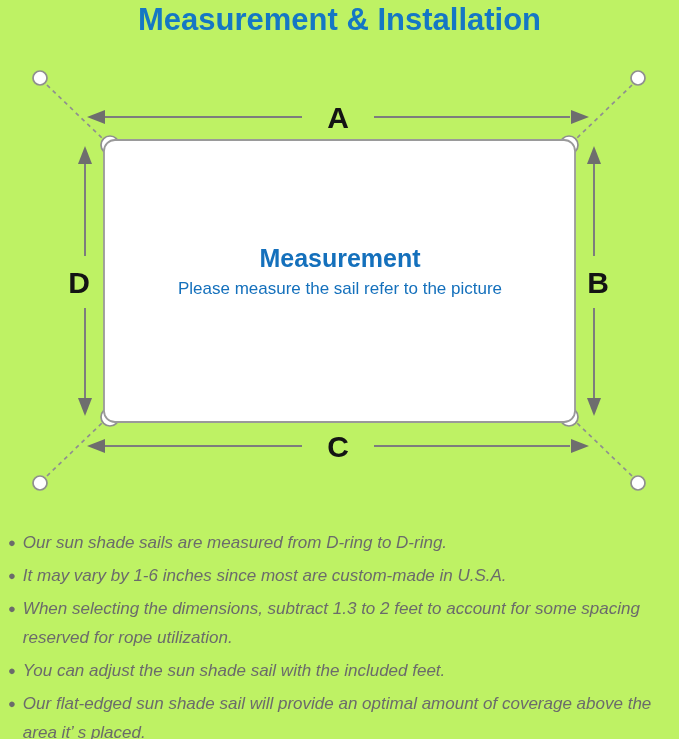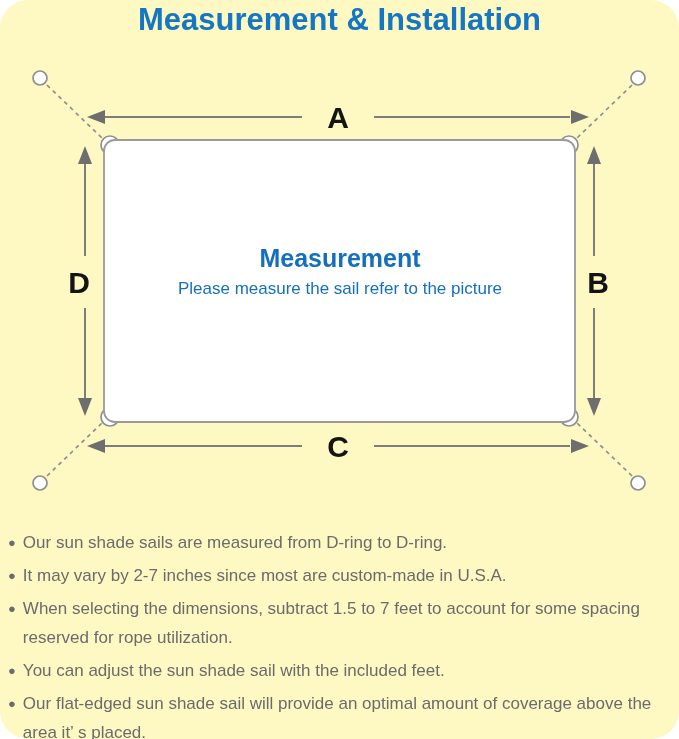--- a/index.html
+++ b/index.html
@@ -10,23 +10,22 @@
     --note-gray:#6b6b6b;
     --label-black:#141414;
   }
   *{margin:0;padding:0;box-sizing:border-box;}
   html,body{background:#fff;}
   body{font-family:"Liberation Sans", sans-serif;}
   .page{
     position:relative;
     width:679px;
     height:739px;
-    background:#fef9c3;
+    background:#bef264;
     overflow:hidden;
-    border-radius:28px;
   }
   .page-title{
     position:absolute;
     top:2px; left:0; right:0;
     text-align:center;
     font-size:31px;
     font-weight:700;
     letter-spacing:0px;
     color:var(--accent-blue);
   }
@@ -72,21 +71,21 @@
     font-size:17px;
     line-height:29px;
   }
   .dot{
     flex:0 0 auto;
     font-size:13px;
     line-height:29px;
     margin-right:7px;
     color:var(--note-gray);
   }
-  .note-text{flex:1 1 auto;}
+  .note-text{flex:1 1 auto;font-style:italic;}
 </style>
 </head>
 <body>
 
 <div class="page">
 
   <h1 class="page-title">Measurement &amp; Installation</h1>
 
   <div class="diagram">
     <svg width="679" height="460" viewBox="0 0 679 460">
@@ -137,25 +136,25 @@
     </svg>
   </div>
 
   <ul class="notes">
     <li class="note">
       <span class="dot">●</span>
       <span class="note-text">Our sun shade sails are measured from D-ring to D-ring.</span>
     </li>
     <li class="note">
       <span class="dot">●</span>
-      <span class="note-text">It may vary by 2-7 inches since most are custom-made in U.S.A.</span>
+      <span class="note-text">It may vary by 1-6 inches since most are custom-made in U.S.A.</span>
     </li>
     <li class="note">
       <span class="dot">●</span>
-      <span class="note-text">When selecting the dimensions, subtract 1.5 to 7 feet to account for some spacing reserved for rope utilization.</span>
+      <span class="note-text">When selecting the dimensions, subtract 1.3 to 2 feet to account for some spacing reserved for rope utilization.</span>
     </li>
     <li class="note">
       <span class="dot">●</span>
       <span class="note-text">You can adjust the sun shade sail with the included feet.</span>
     </li>
     <li class="note">
       <span class="dot">●</span>
       <span class="note-text">Our flat-edged sun shade sail will provide an optimal amount of coverage above the area it’ s placed.</span>
     </li>
   </ul>

